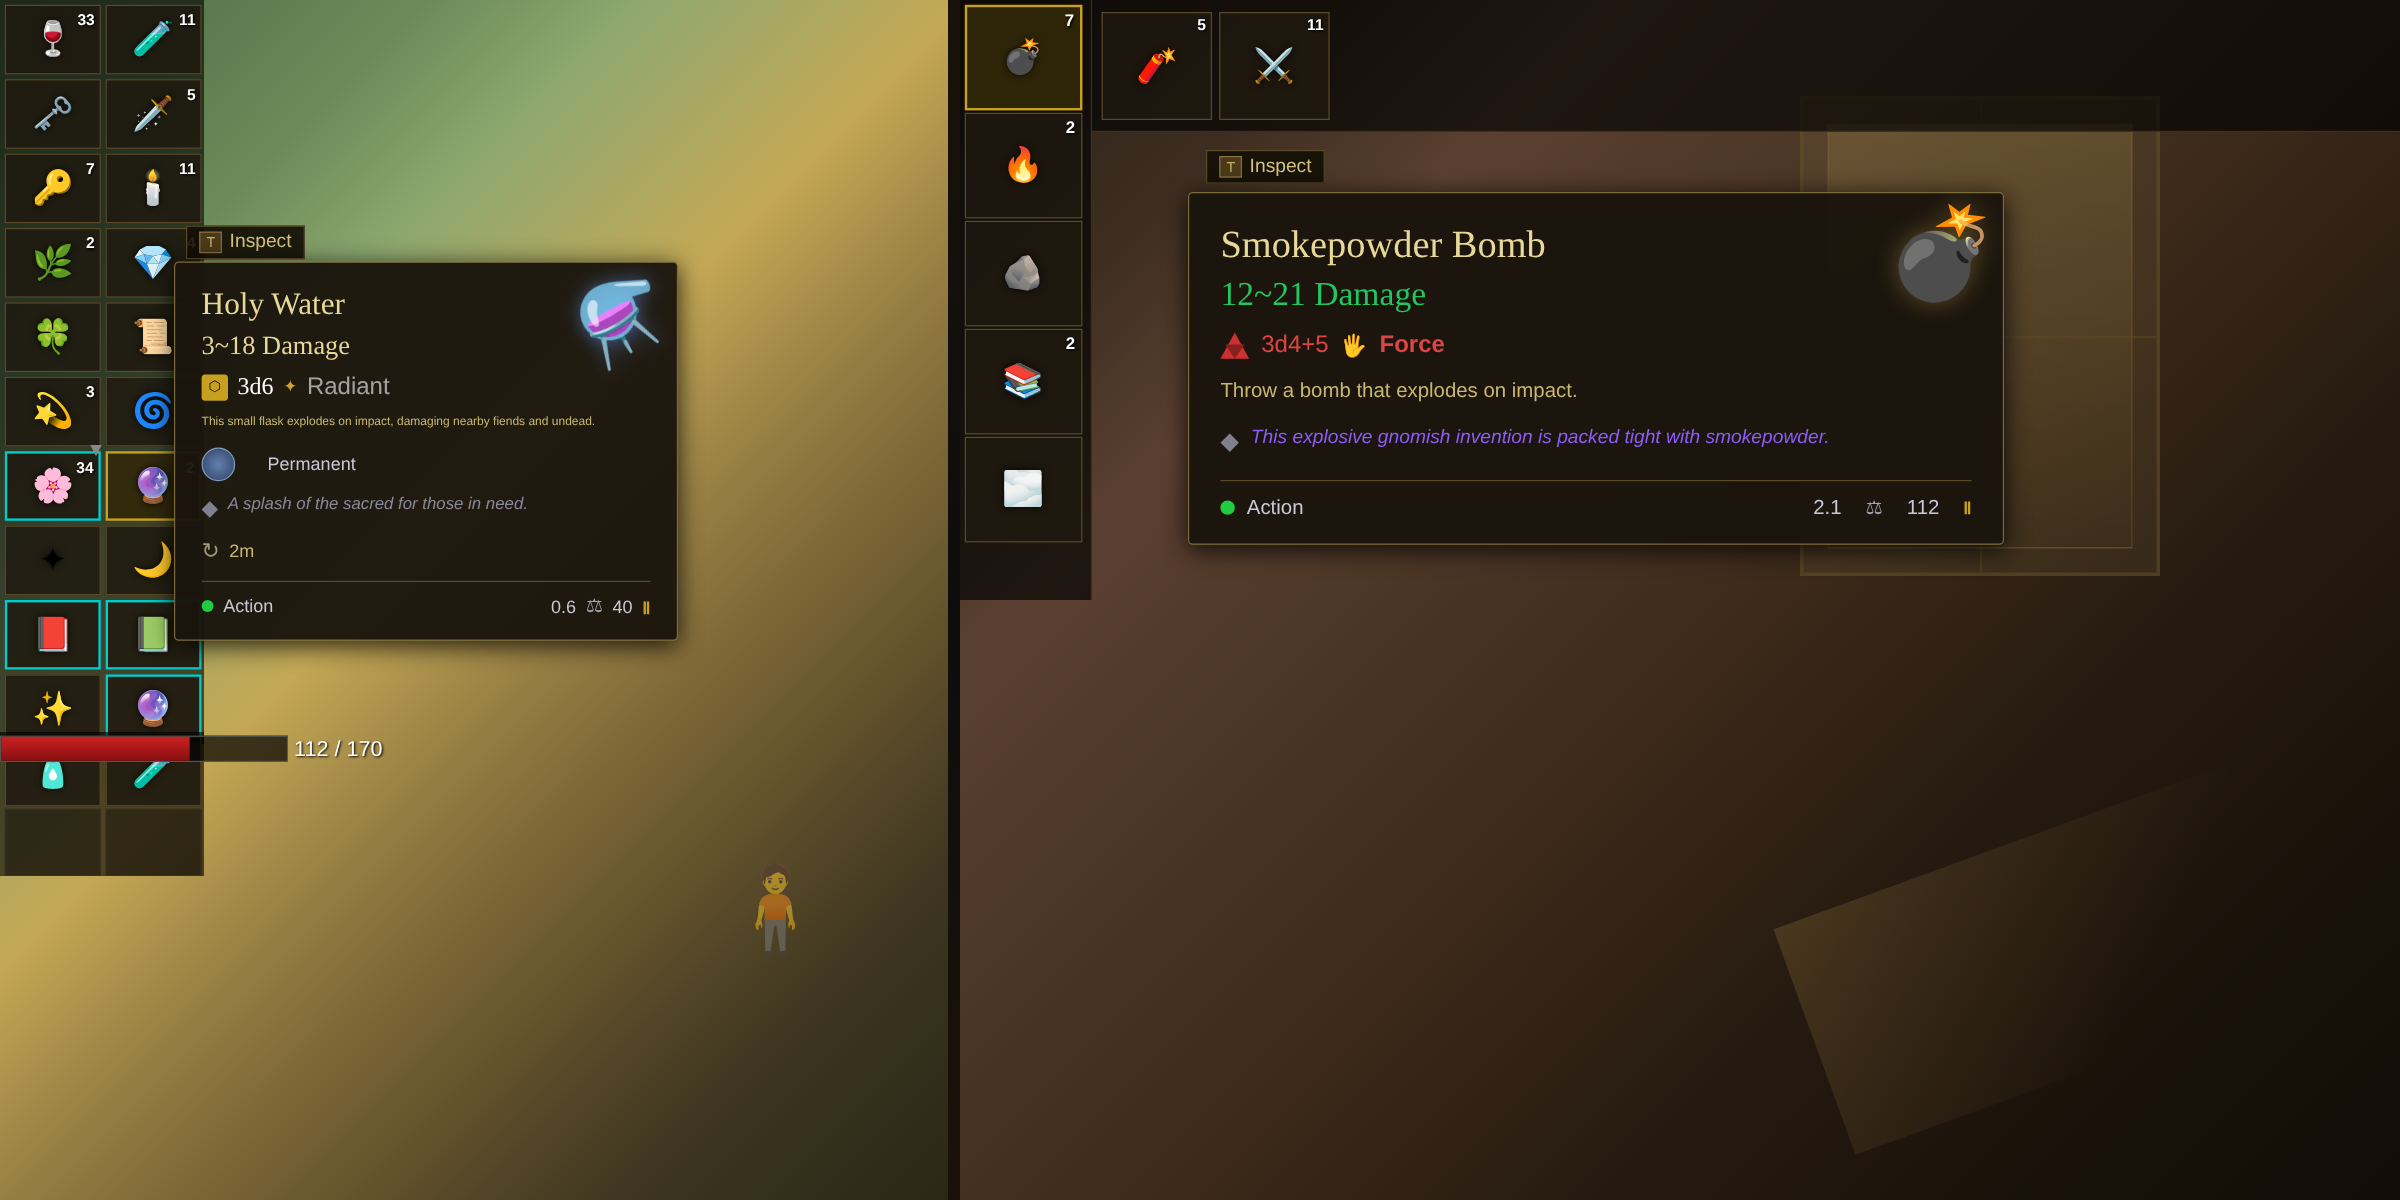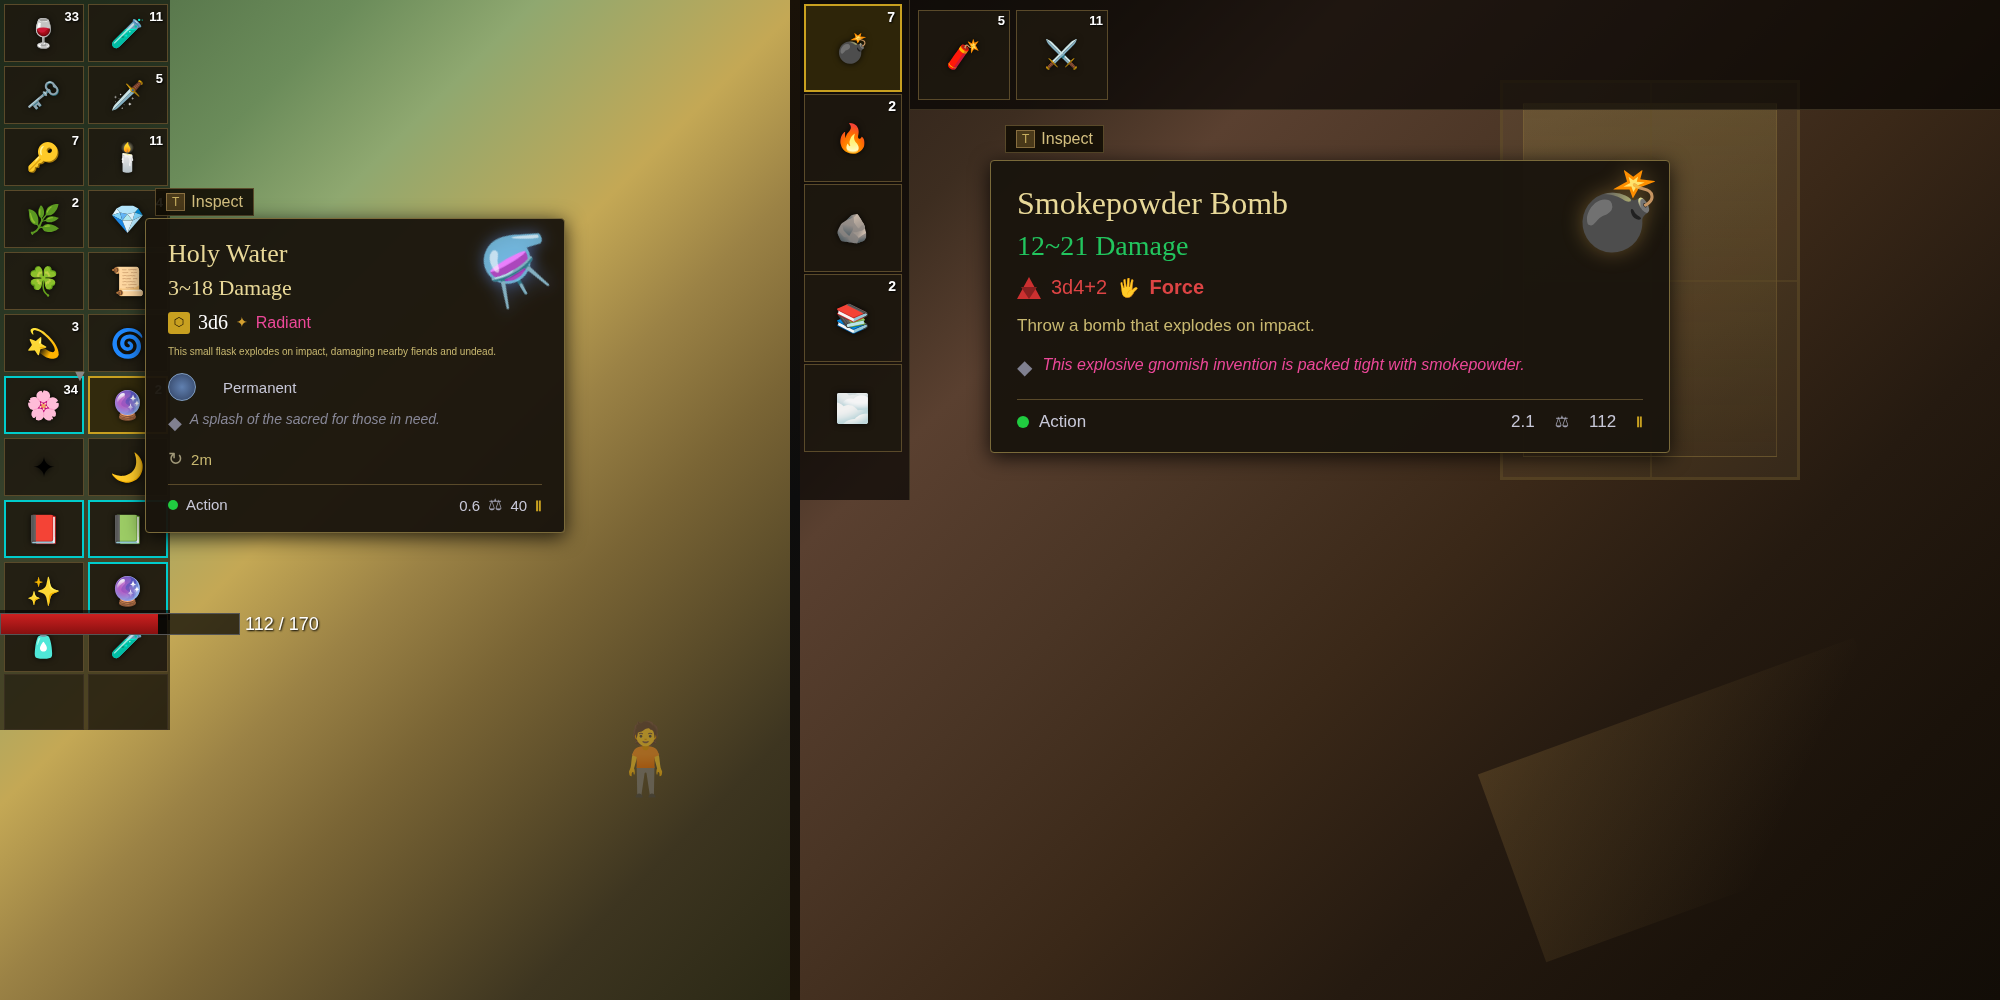--- a/index.html
+++ b/index.html
@@ -152,22 +152,22 @@
       border-radius: 3px;
     }
 
     .damage-formula-text {
       color: #ffffff;
       font-size: 20px;
       font-family: Liberation Serif, serif;
     }
 
     .damage-type-text {
-      color: #ec4899;
-      font-size: 16px;
+      color: #a3a3a3;
+      font-size: 20px;
       font-family: Arial, sans-serif;
     }
 
     .asterisk {
       color: #d4a030;
       font-size: 14px;
     }
 
     .tooltip-desc {
       color: #c8b870;
@@ -529,21 +529,21 @@
     }
 
     .flavor-icon-right {
       font-size: 20px;
       color: #808090;
       flex-shrink: 0;
       margin-top: 2px;
     }
 
     .flavor-text-right {
-      color: #ec4899;
+      color: #8b5cf6;
       font-style: italic;
       font-size: 16px;
       font-family: Arial, sans-serif;
       line-height: 1.5;
     }
 
     .tooltip-footer-right {
       display: flex;
       align-items: center;
       justify-content: space-between;
@@ -849,21 +849,21 @@
 
     <div class="tooltip-item-img-right">
       <span class="bomb-img">💣</span>
     </div>
 
     <div class="tooltip-item-name-right">Smokepowder Bomb</div>
     <div class="tooltip-damage-right">12~21 Damage</div>
 
     <div class="damage-formula-right">
       <div class="dmg-crystal"></div>
-      <span class="dmg-formula-text">3d4+2</span>
+      <span class="dmg-formula-text">3d4+5</span>
       <span class="dmg-hand-icon">🖐</span>
       <span class="dmg-type-text">Force</span>
     </div>
 
     <div class="tooltip-throw-desc">Throw a bomb that explodes on impact.</div>
 
     <div class="tooltip-flavor-right">
       <span class="flavor-icon-right">◆</span>
       <span class="flavor-text-right">This explosive gnomish invention is packed tight with smokepowder.</span>
     </div>

